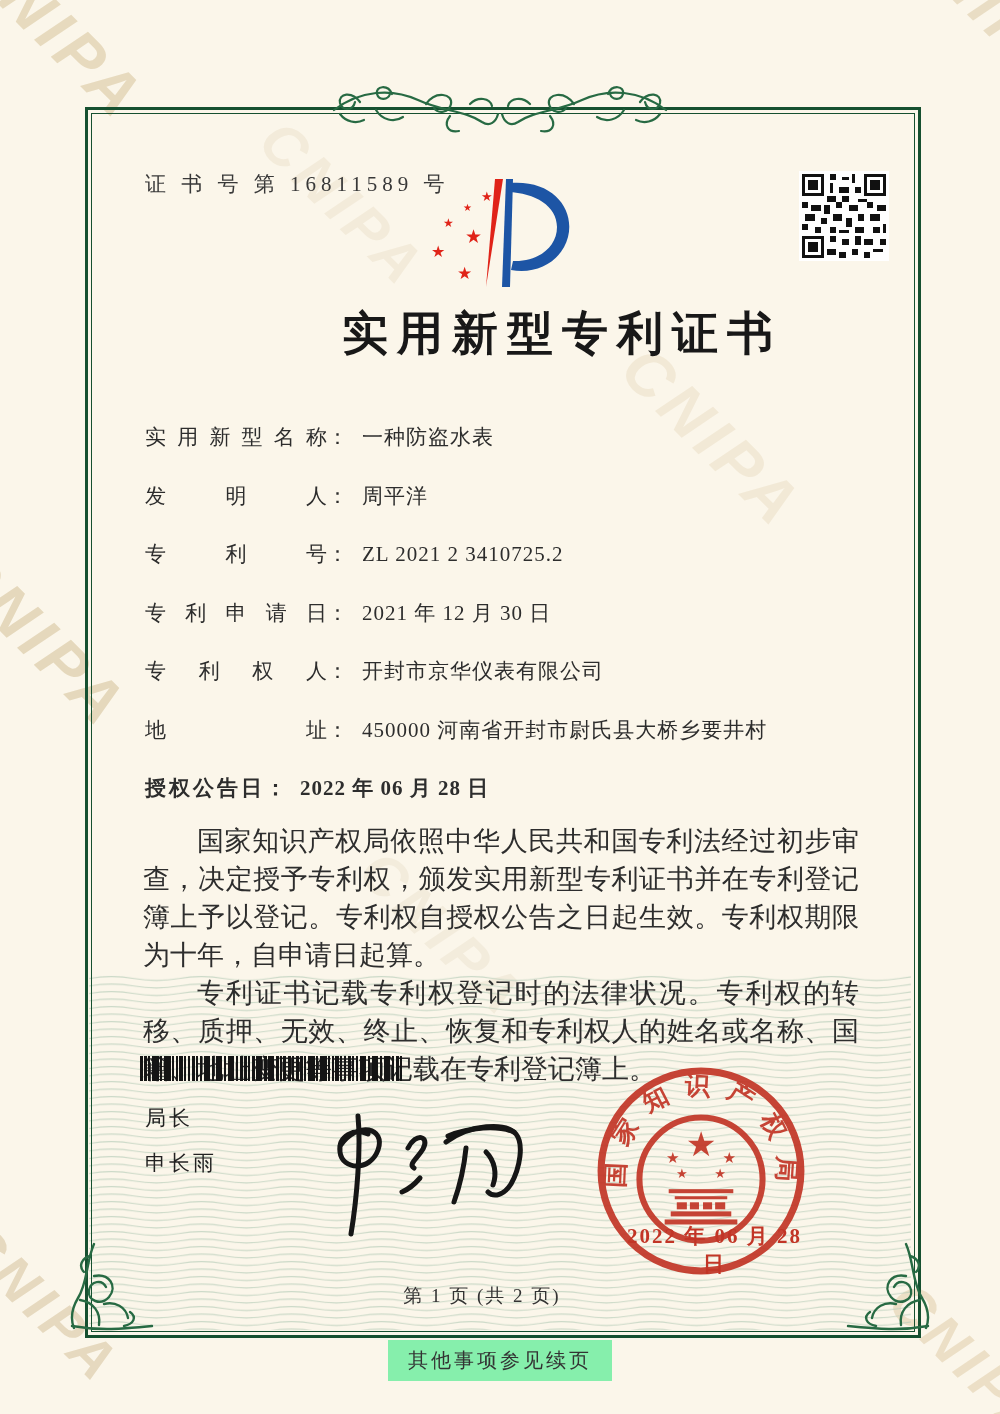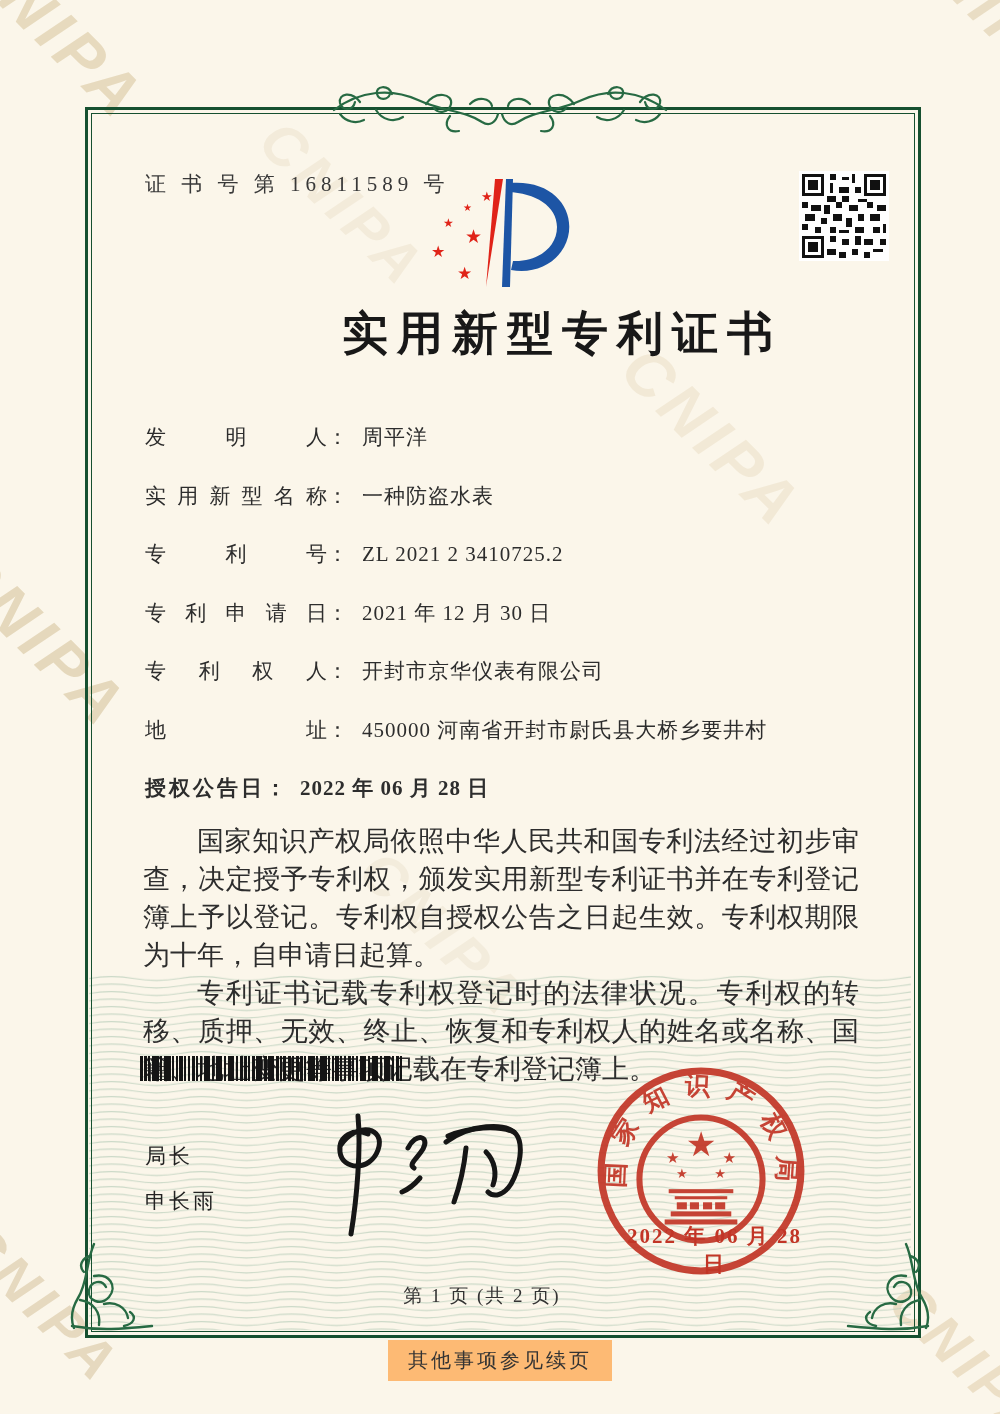--- a/index.html
+++ b/index.html
@@ -50,32 +50,32 @@
   .paras{position:absolute;left:143px;top:822px;width:716px;z-index:3;
          font-size:27px;line-height:38px;color:#2d2d2d;text-align:justify;}
   .paras p{margin:0;text-indent:2em;}
   
   .barcode{position:absolute;left:140px;top:1056px;width:262px;height:25px;z-index:3;
     background-image:
       repeating-linear-gradient(90deg,#141414 0 2px,rgba(0,0,0,0) 2px 4px),
       repeating-linear-gradient(90deg,#141414 0 1px,rgba(0,0,0,0) 1px 6px),
       repeating-linear-gradient(90deg,#141414 0 3px,rgba(0,0,0,0) 3px 13px);}
   
-  .sig-block{position:absolute;left:145px;top:1142px;z-index:3;font-size:21px;color:#222;}
+  .sig-block{position:absolute;left:145px;top:1104px;z-index:3;font-size:21px;color:#222;}
   .sig-block div{margin-bottom:17px;letter-spacing:3px;}
   .sig-script{position:absolute;left:288px;top:1106px;width:250px;height:135px;z-index:3;}
   
   .seal{position:absolute;left:592px;top:1062px;width:218px;height:218px;z-index:4;opacity:.92;}
   .seal-date{position:absolute;left:612px;top:1222px;width:205px;text-align:center;z-index:5;
              font-size:21px;font-weight:bold;color:#c23526;letter-spacing:2px;}
   
   .page-info{position:absolute;left:67px;top:1283px;width:830px;text-align:center;
              font-size:19px;color:#333;z-index:3;letter-spacing:2px;}
   .foot-note{position:absolute;left:50%;top:1340px;transform:translateX(-50%);z-index:3;
-             background:#fdba74;padding:7px 20px;font-size:20px;color:#333;letter-spacing:3px;}
+             background:#86efac;padding:7px 20px;font-size:20px;color:#333;letter-spacing:3px;}
   .green-stroke{stroke:#276a43;fill:none;stroke-linecap:round;}
 </style>
 </head>
 <body>
 
 <div class="wm wm1">CNIPA</div>
 <div class="wm wm2">CNIPA</div>
 <div class="wm wm3">CNIPA</div>
 <div class="wm wm4">CNIPA</div>
 <div class="wm wm5">CNIPA</div>
@@ -211,24 +211,24 @@
       <rect x="17" y="25" width="2" height="2"></rect>
     <rect x="21" y="26" width="2" height="2"></rect>
       <rect x="24" y="25" width="3" height="1"></rect>
   </g>
 </svg>
 
 <div class="title">实用新型专利证书</div>
 
 <div class="fields">
   <div class="frow">
+    <span class="flabel">实用新型名称</span><span>：</span><span class="fvalue">一种防盗水表</span>
+  </div>
+  <div class="frow">
     <span class="flabel">发明人</span><span>：</span><span class="fvalue">周平洋</span>
-  </div>
-  <div class="frow">
-    <span class="flabel">实用新型名称</span><span>：</span><span class="fvalue">一种防盗水表</span>
   </div>
   <div class="frow">
     <span class="flabel">专利号</span><span>：</span><span class="fvalue">ZL 2021 2 3410725.2</span>
   </div>
   <div class="frow">
     <span class="flabel">专利申请日</span><span>：</span><span class="fvalue">2021 年 12 月 30 日</span>
   </div>
   <div class="frow">
     <span class="flabel">专利权人</span><span>：</span><span class="fvalue">开封市京华仪表有限公司</span>
   </div>

